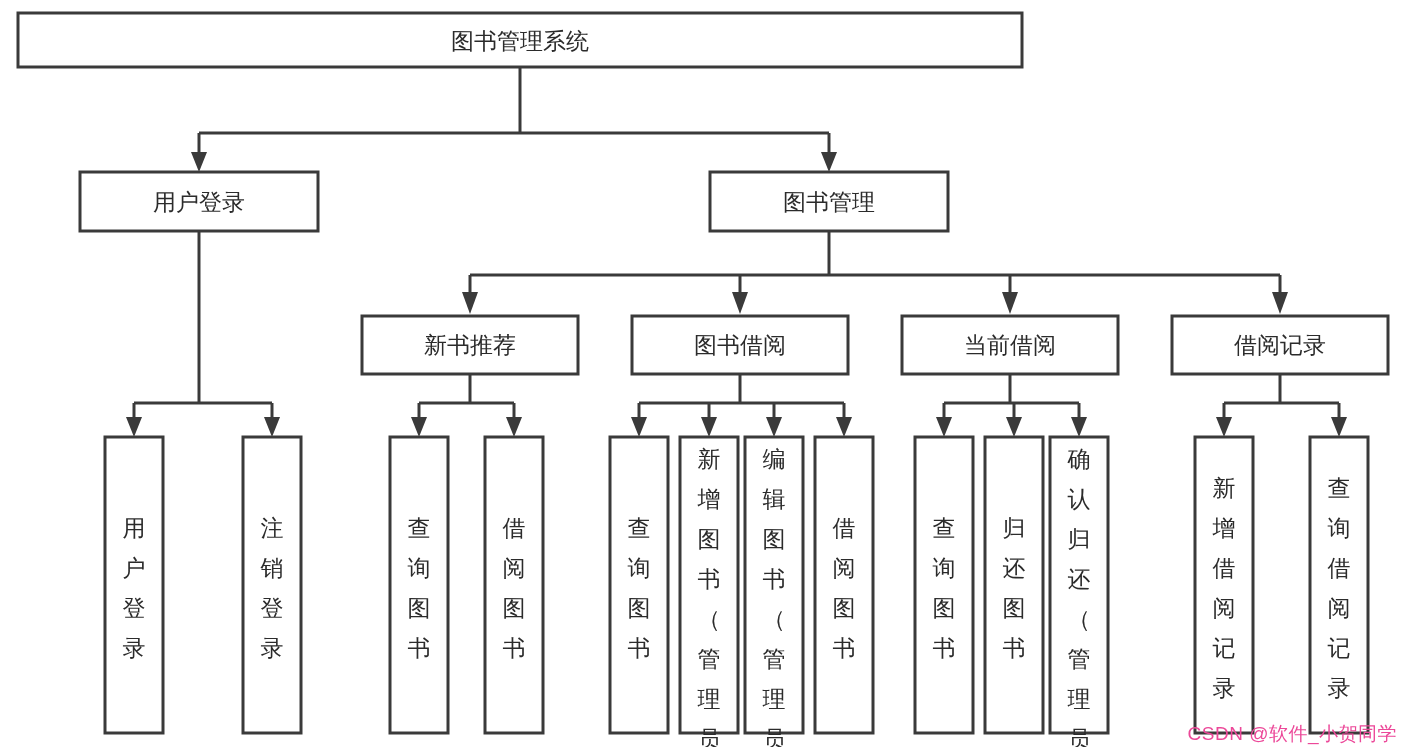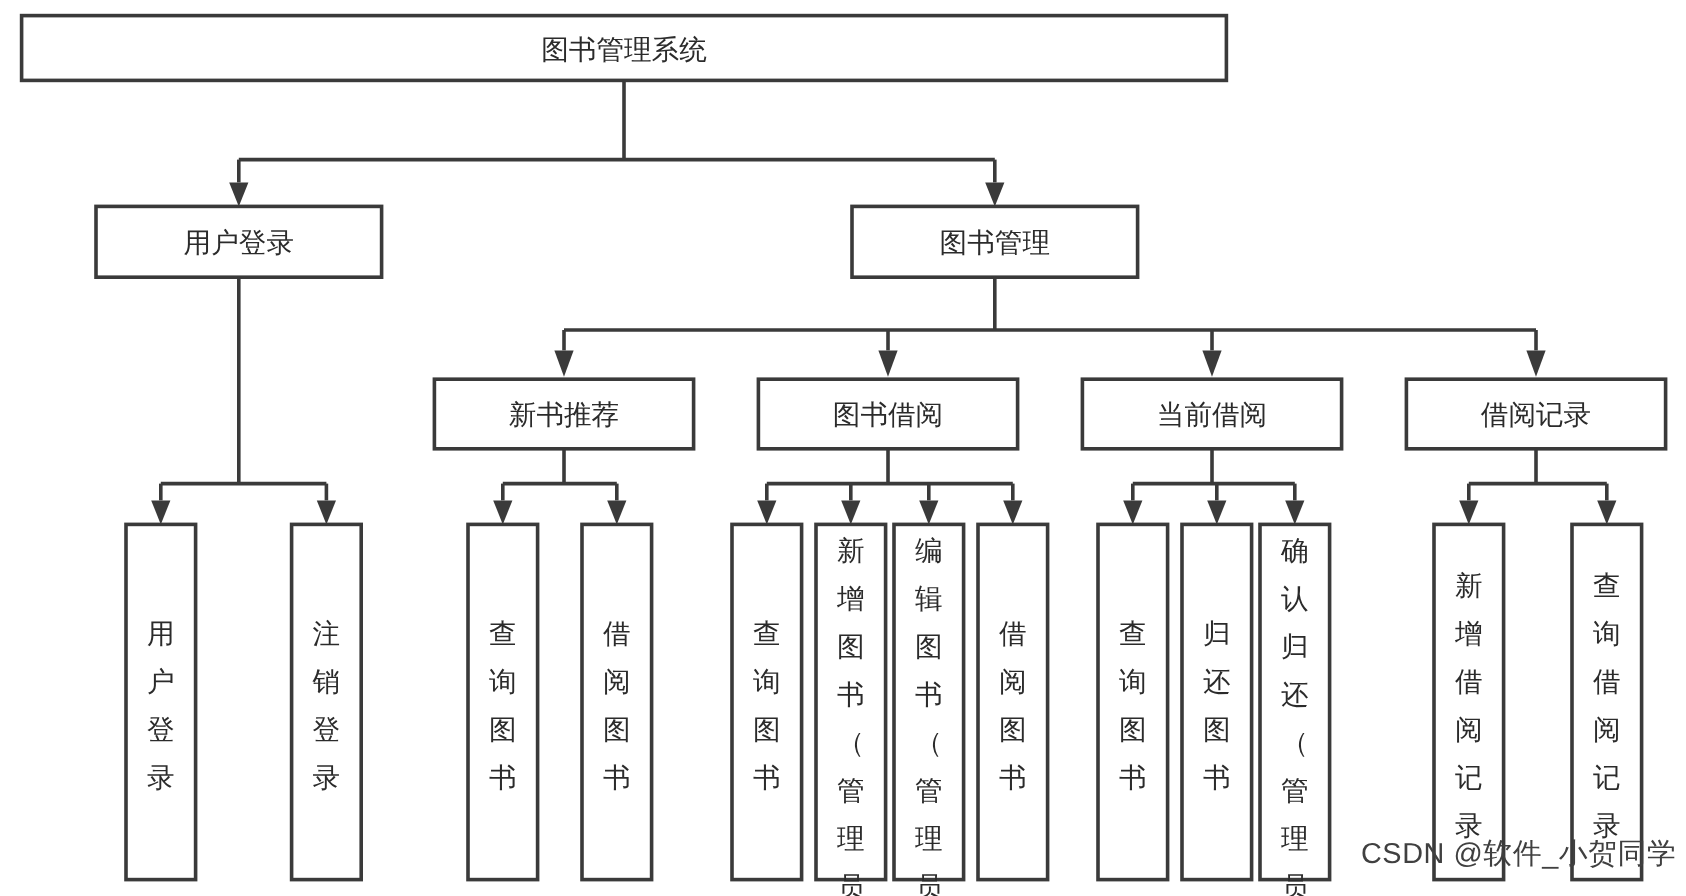--- a/index.html
+++ b/index.html
@@ -50,24 +50,24 @@
   }
   .node-label-v {
     font-family: "Liberation Sans", sans-serif;
     fill: #2b2b2b;
     font-size: 23px;
     text-anchor: middle;
   }
   .watermark {
     position: absolute;
     right: 8px;
-    bottom: 20px;
-    font-family: "Liberation Sans", sans-serif;
-    font-size: 24px;
-    color: #404040;
+    bottom: 0;
+    font-family: "Liberation Sans", sans-serif;
+    font-size: 19px;
+    color: #ec4899;
     letter-spacing: 0.5px;
     white-space: nowrap;
     user-select: none;
   }
 </style>
 </head>
 <body>
 
 <div id="diagram-root">
 

